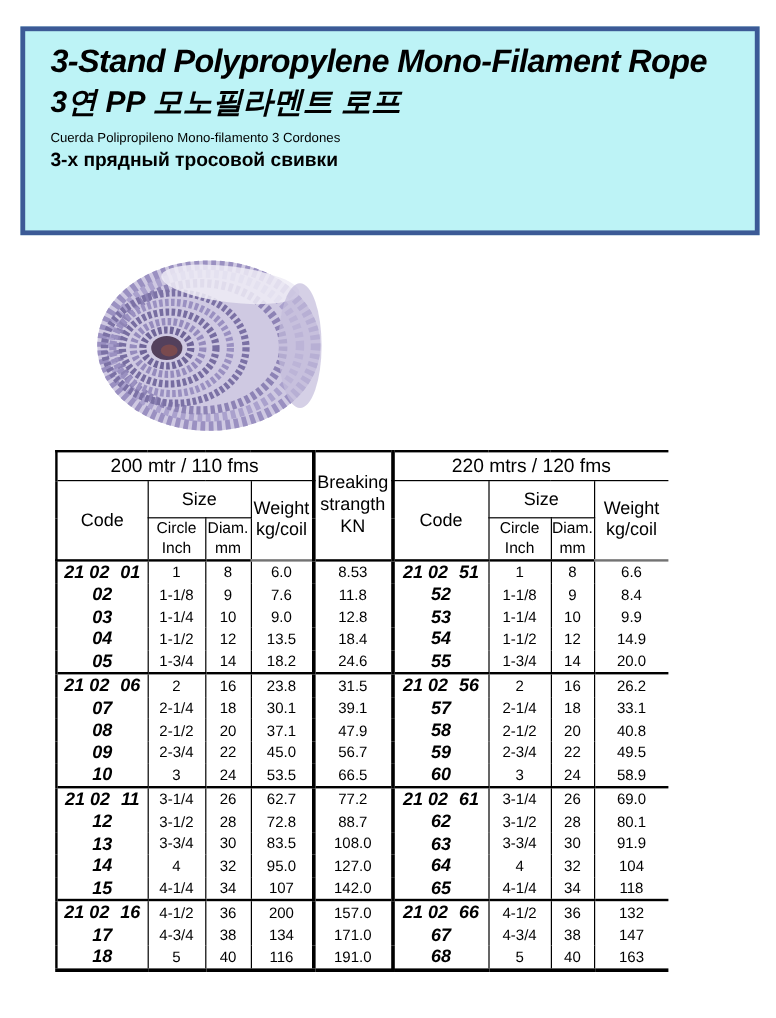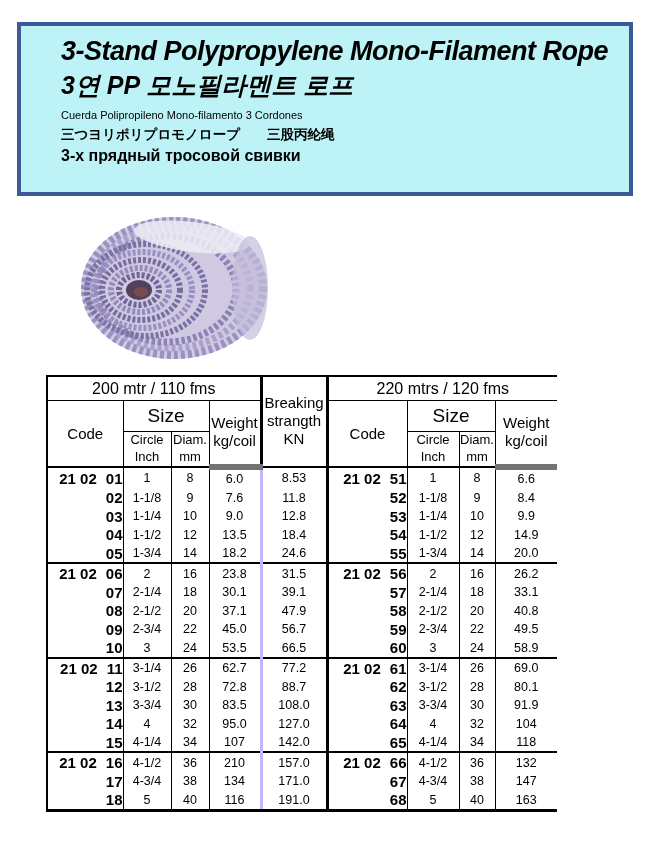--- a/index.html
+++ b/index.html
@@ -2,21 +2,21 @@
 <html><head>
 <meta charset="utf-8">
 <style>
   html,body{margin:0;padding:0;background:#ffffff;}
   body{width:647px;height:848px;position:relative;font-family:"Liberation Sans",sans-serif;color:#000;overflow:hidden;}
 
   
   .header-box{
     position:absolute;left:17px;top:22px;width:616px;height:174px;
     box-sizing:border-box;border:4px solid #3c5a96;background:#bdf3f6;
-    padding:10px 0 0 40px;
+    padding:10px 0 0 21px;
   }
   .title-en{font-size:27px;font-weight:bold;font-style:italic;letter-spacing:-0.5px;line-height:1.15;}
   .title-ko{font-size:25px;font-weight:bold;font-style:italic;margin-top:5px;line-height:1.1;}
   .line-es{font-size:11px;margin-top:9px;line-height:1.25;}
   .line-ja{font-size:13.5px;font-weight:bold;margin-top:5px;line-height:1.25;}
   .line-ru1{font-size:16px;margin-top:5px;line-height:1.2;}
   .line-ru2{font-size:16px;margin-top:2px;line-height:1.2;font-weight:bold;}
 
   
   .rope{position:absolute;left:46px;top:210px;width:224px;height:158px;}
@@ -30,45 +30,44 @@
   table.specs th, table.specs td{padding:0;vertical-align:middle;overflow:hidden;white-space:nowrap;}
 
   thead th{font-weight:normal;text-align:center;border:1px solid #000;}
   .th-title{font-size:16px;height:23px;border-top:2px solid #000;border-bottom:1.5px solid #000;}
   .th-ltitle{border-left:2px solid #000;}
   .th-rtitle{border-right:none;}
   .th-break{font-size:15px;line-height:1.2;border-left:3px solid #000;border-right:3px solid #000;
             border-top:2px solid #000;border-bottom:2px solid #000;}
   .th-code{font-size:15px;border-bottom:2px solid #000;}
   .th-lcode{border-left:2px solid #000;}
-  .th-size{font-size:19px;height:30px;}
-  .th-weight{font-size:15px;line-height:1.25;border-bottom:6px solid #737373;}
+  .th-size{font-size:15px;height:30px;}
+  .th-weight{font-size:15px;line-height:1.25;border-bottom:2px solid #737373;}
   .th-rweight{border-right:none;}
   .th-sub{font-size:13px;line-height:1.3;height:33px;border-bottom:2px solid #000;}
 
   tbody td{font-size:12.5px;text-align:center;height:18.5px;border:none;}
-  td.c-code,td.c-rcode{font-size:15px;font-weight:bold;text-align:right;padding-right:10px;}
+  td.c-code,td.c-rcode{font-size:15px;font-weight:bold;padding-right:10px;font-style:italic;}
   td.c-code .pfx,td.c-rcode .pfx{margin-right:9px;}
   td.c-code{border-left:2px solid #000;}
   td.c-circle,td.c-diam,td.c-weight{border-left:1px solid #000;}
-  td.c-break{border-left:3px solid #c4b5fd;border-right:3px solid #000;}
+  td.c-break{border-left:3px solid #000000;border-right:3px solid #000;}
   td.c-rcode{border-left:2px solid #8b5cf6;}
   td.c-rcircle,td.c-rdiam,td.c-rweight{border-left:1px solid #000;}
   td.c-rweight{border-right:none;}
   tr.group-start td{border-top:2px solid #000;}
   tbody tr:last-child td{border-bottom:3px solid #000;}
 </style>
 </head>
 <body>
 
 <div class="header-box">
   <div class="title-en">3-Stand Polypropylene  Mono-Filament Rope</div>
   <div class="title-ko">3연 PP 모노필라멘트 로프</div>
   <div class="line-es">Cuerda Polipropileno Mono-filamento 3 Cordones</div>
-  <div class="line-ja">三つヨリポリプロモノロープ　　三股丙纶绳</div>
   <div class="line-ru2">3-х прядный тросовой свивки</div>
 </div>
 
 <div class="rope">
   <svg viewBox="0 0 224 158">
     <ellipse cx="128" cy="78" rx="93" ry="71" fill="#cfc9e2"></ellipse>
     <ellipse cx="128" cy="78" rx="89" ry="67" fill="none" stroke="#9a90c1" stroke-width="8" stroke-dasharray="4 3"></ellipse>
     <ellipse cx="125" cy="78" rx="79" ry="60" fill="none" stroke="#aaa1cd" stroke-width="7" stroke-dasharray="4 3"></ellipse>
     <ellipse cx="121" cy="79" rx="69" ry="53" fill="none" stroke="#8d83b5" stroke-width="7" stroke-dasharray="3.5 2.5"></ellipse>
     <ellipse cx="100" cy="80" rx="59" ry="46" fill="none" stroke="#7b71a5" stroke-width="6" stroke-dasharray="3 2"></ellipse>
@@ -279,21 +278,21 @@
         <td class="c-break">142.0</td>
         <td class="c-rcode"><span>65</span></td>
         <td class="c-rcircle">4-1/4</td>
         <td class="c-rdiam">34</td>
         <td class="c-rweight">118</td>
       </tr>
       <tr class="group-start">
         <td class="c-code"><span class="pfx">21 02</span><span>16</span></td>
         <td class="c-circle">4-1/2</td>
         <td class="c-diam">36</td>
-        <td class="c-weight">210</td>
+        <td class="c-weight">200</td>
         <td class="c-break">157.0</td>
         <td class="c-rcode"><span class="pfx">21 02</span><span>66</span></td>
         <td class="c-rcircle">4-1/2</td>
         <td class="c-rdiam">36</td>
         <td class="c-rweight">132</td>
       </tr>
       <tr>
         <td class="c-code"><span>17</span></td>
         <td class="c-circle">4-3/4</td>
         <td class="c-diam">38</td>

